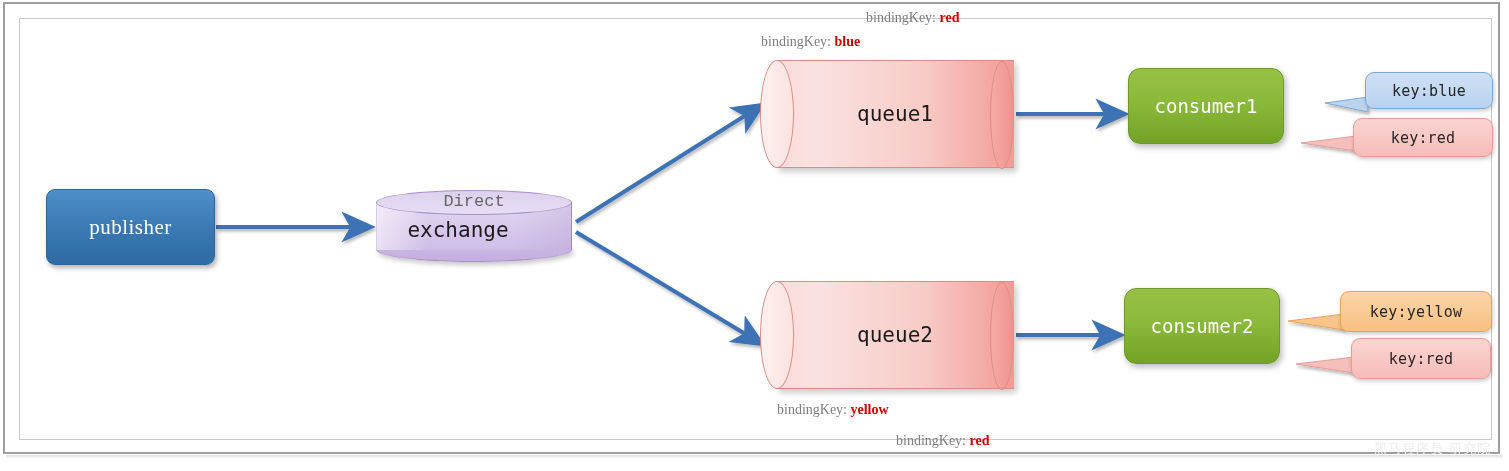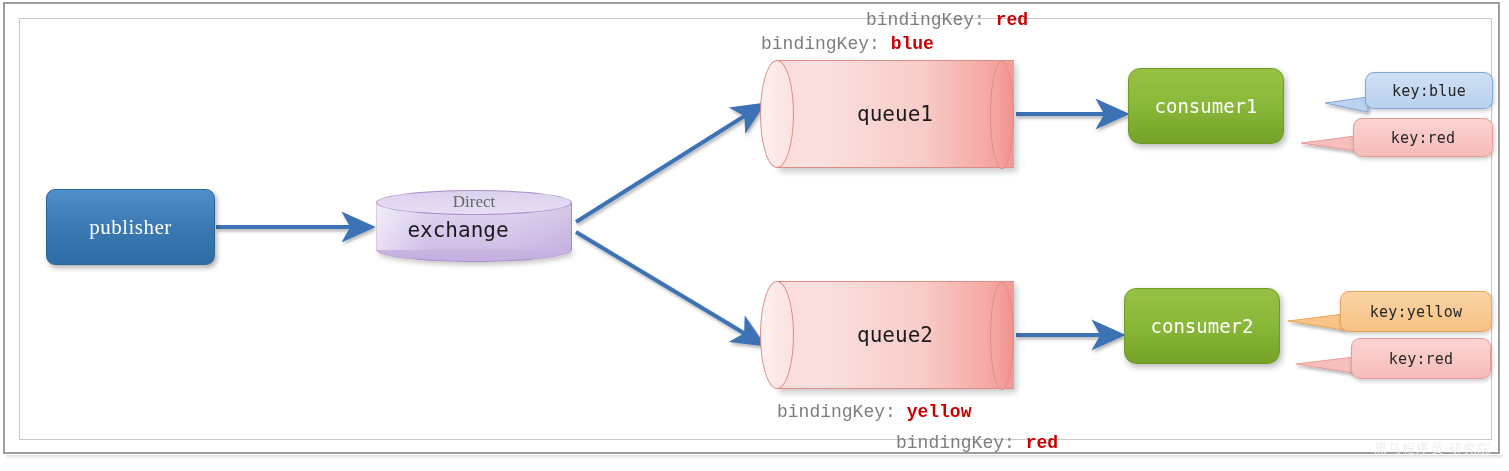--- a/index.html
+++ b/index.html
@@ -109,21 +109,21 @@
     width: 196px; height: 48px;
     background: linear-gradient(90deg, rgba(255,255,255,.55) 0%, rgba(255,255,255,0) 26%, rgba(255,255,255,0) 70%, rgba(120,95,160,.12) 100%);
     pointer-events: none;
   }
   .exch-label-top {
     position: absolute;
     left: 0; top: 0;
     width: 196px;
     text-align: center;
     line-height: 24px;
-    font-family: Liberation Serif, serif;
+    font-family: Liberation Mono, monospace;
     font-size: 17px;
     color: #666666;
     z-index: 4;
   }
   .exch-label-main {
     position: absolute;
     left: 0; top: 26px;
     width: 164px;
     text-align: center;
     line-height: 28px;
@@ -242,22 +242,22 @@
     left: 1351px; top: 338px;
     width: 140px; height: 41px;
     background: linear-gradient(180deg, #fbd4d2 0%, #f6bcb9 100%);
     border: 1px solid #e79c98;
   }
 
   
   .bk {
     position: absolute;
     white-space: nowrap;
-    font-family: Liberation Mono, monospace;
-    font-size: 18px;
+    font-family: Liberation Serif, serif;
+    font-size: 14px;
     color: #7d7d7d;
   }
   .bk b {
     color: #cc0000;
     font-weight: bold;
   }
   .bk-red-top    { left: 866px;  top: 149px; }
   .bk-blue-top   { left: 761px;  top: 34px;  }
   .bk-yellow-bot { left: 777px;  top: 402px; }
   .bk-red-bot    { left: 896px;  top: 433px; }

